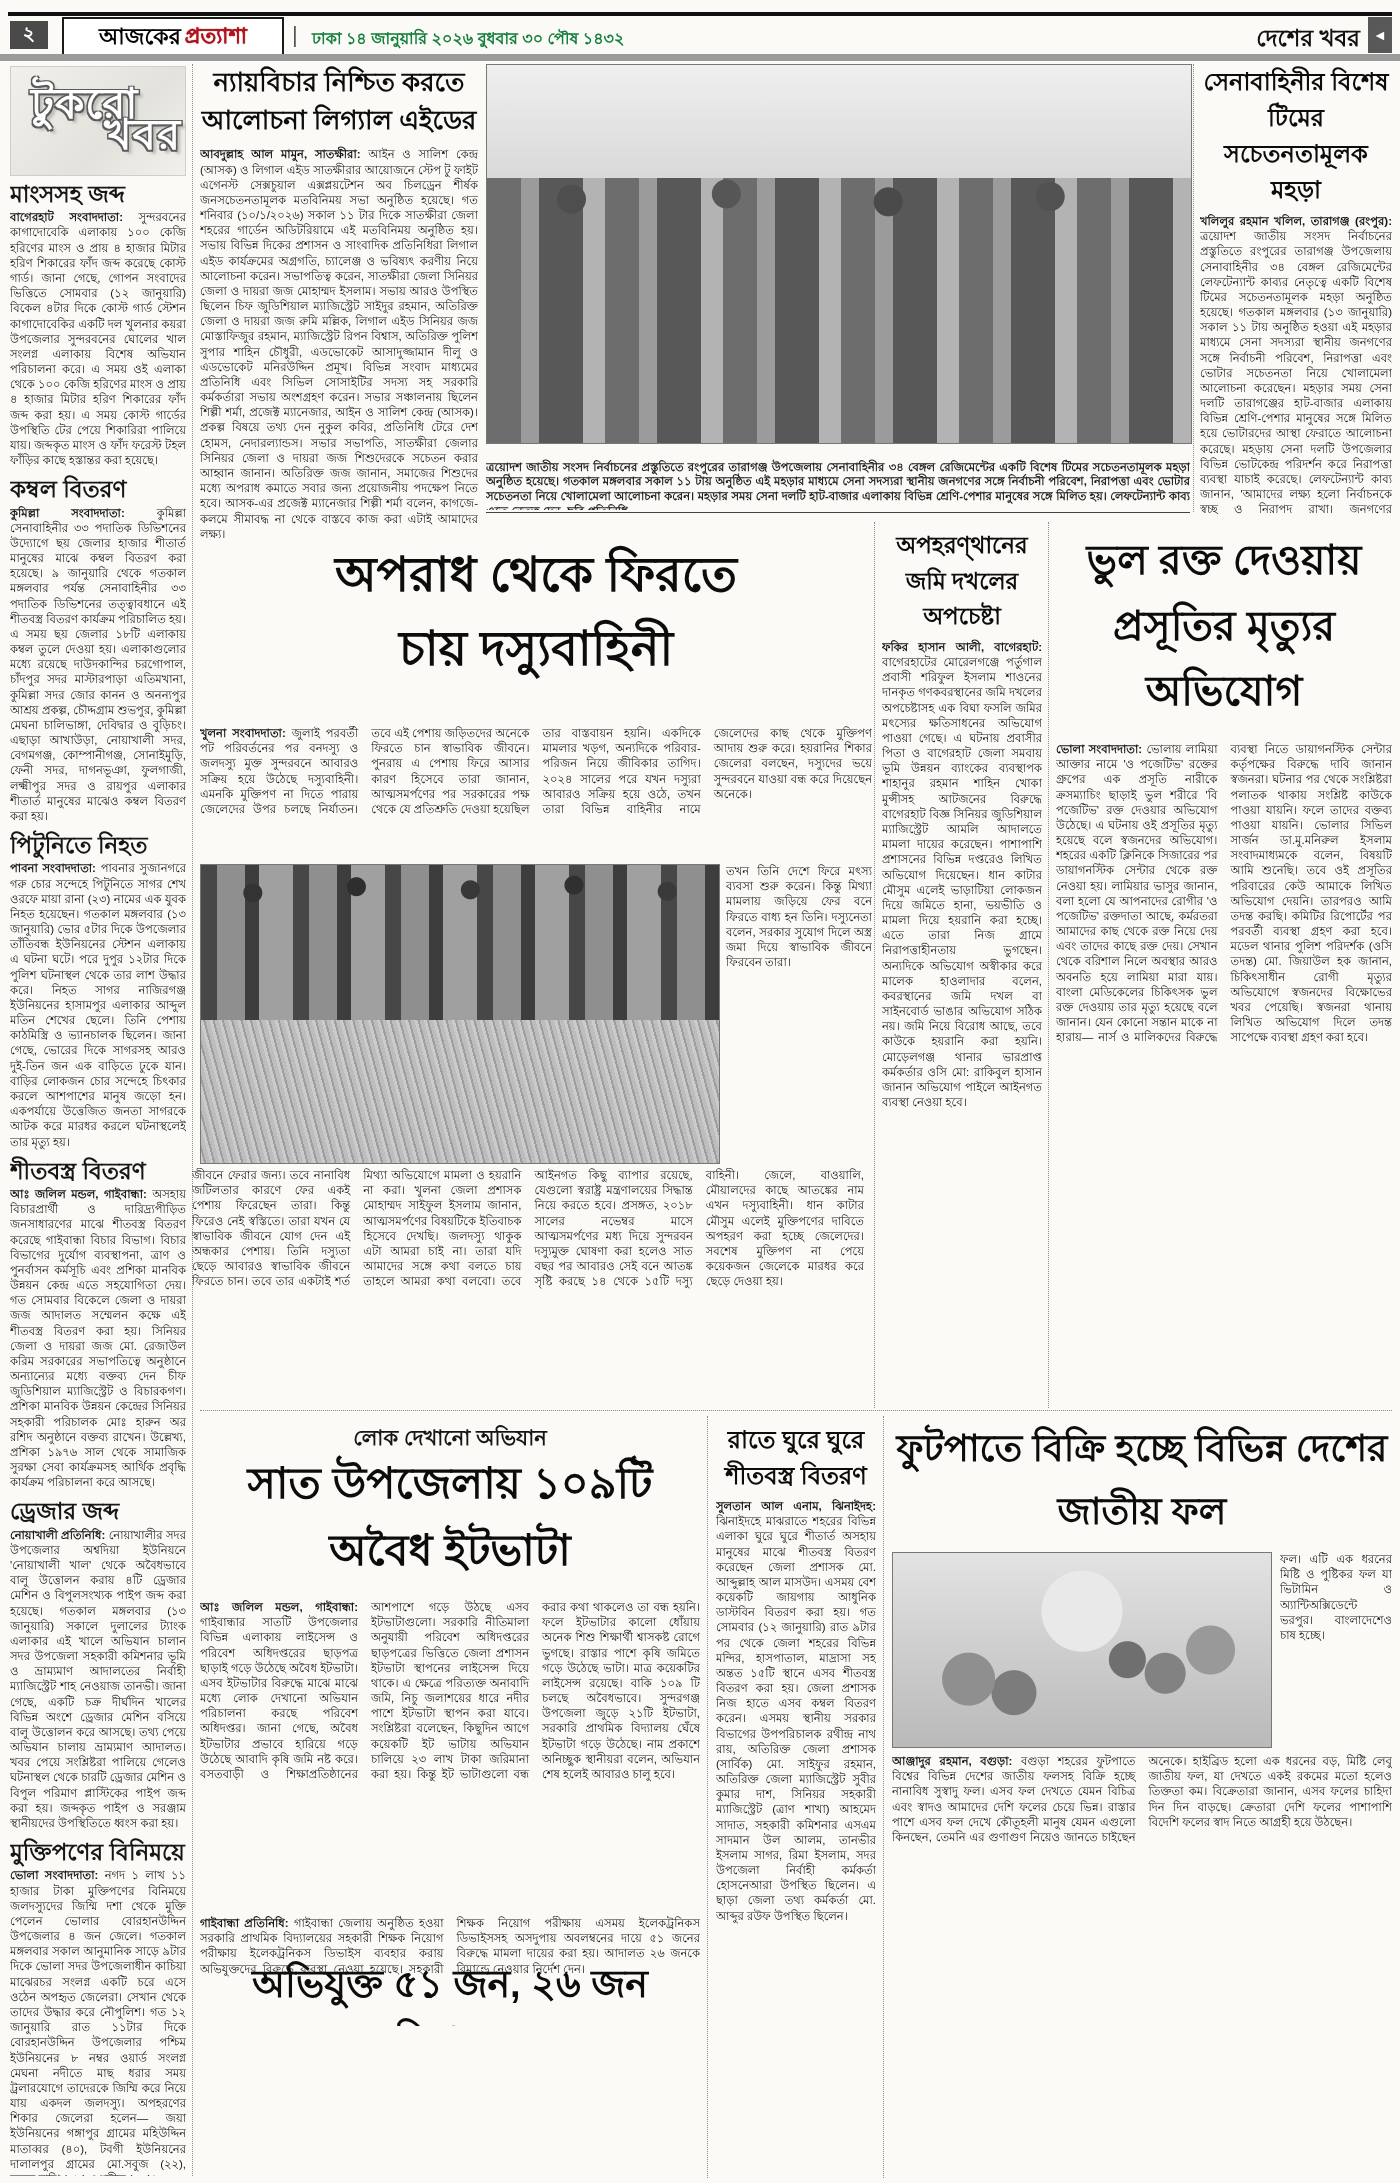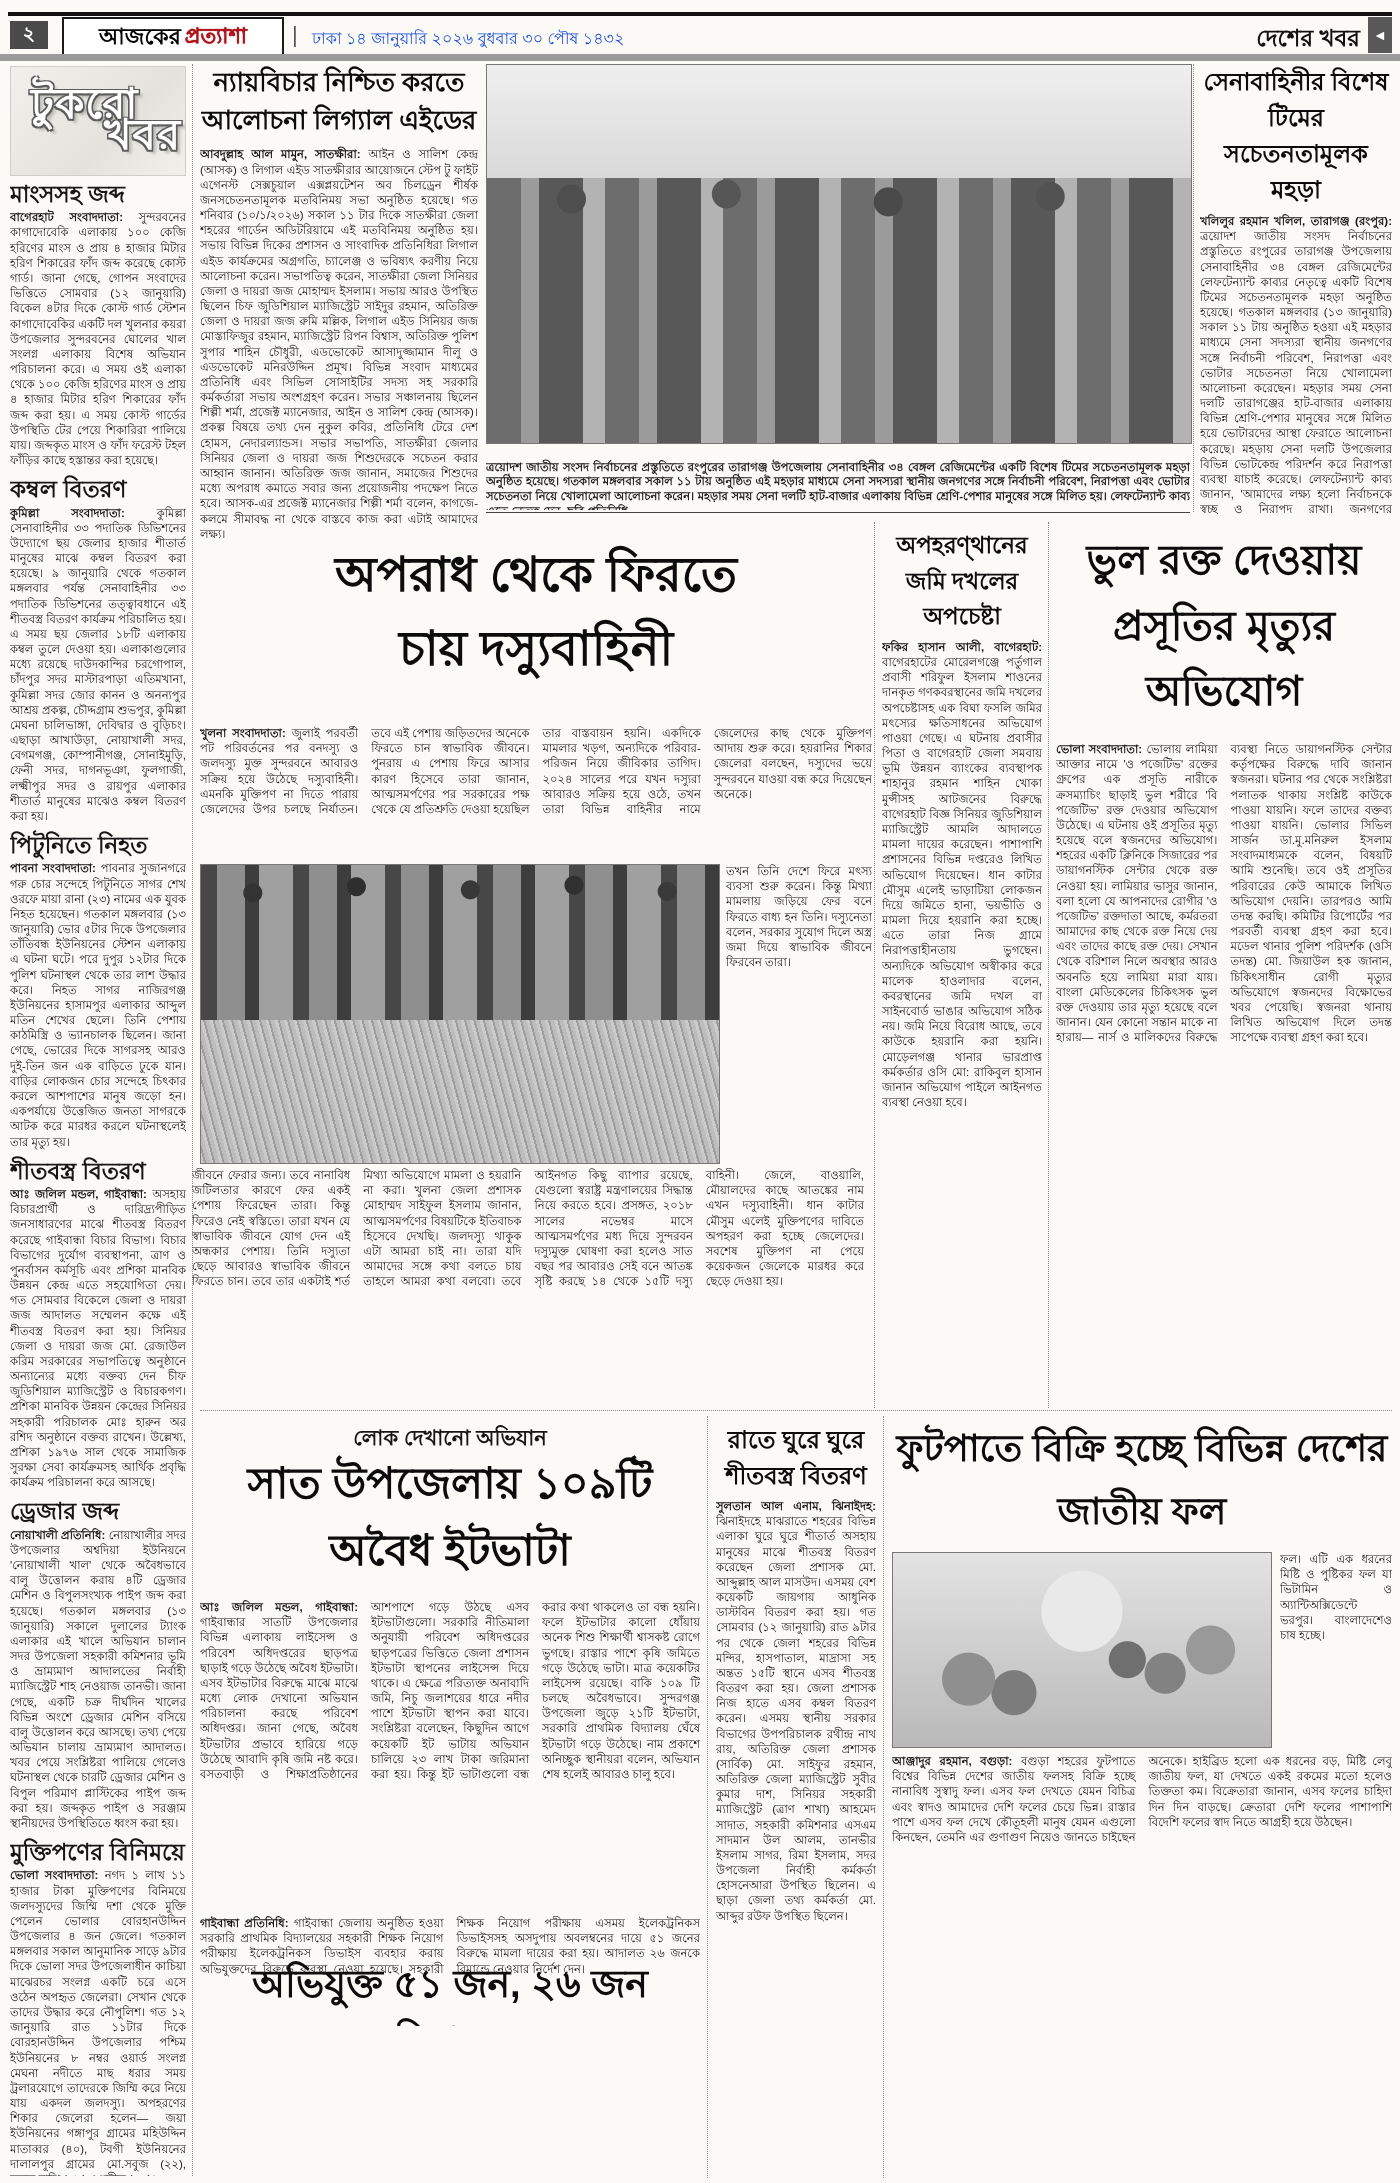--- a/index.html
+++ b/index.html
@@ -8,21 +8,21 @@
   
   .toprule{position:absolute;left:8px;top:12px;width:1384px;height:4px;background:#111;}
   .grayrule{position:absolute;left:0;top:54px;width:1400px;height:7px;background:#9b9b9b;}
   .pageno{position:absolute;left:10px;top:21px;width:38px;height:28px;background:#4a4a4a;color:#fff;
           font-weight:bold;font-size:19px;display:flex;align-items:center;justify-content:center;}
   .logobox{position:absolute;left:62px;top:17px;width:218px;height:36px;border:2px solid #1a1a1a;background:#fff;
            display:flex;align-items:center;justify-content:center;gap:4px;white-space:nowrap;}
   .logo-a{font-weight:bold;font-size:22px;color:#000;}
   .logo-b{font-weight:bold;font-size:21px;color:#b5121b;text-shadow:0 0 1px #7a0c12;}
   .hsep{position:absolute;left:292px;top:22px;font-size:22px;color:#555;}
-  .dateline{position:absolute;left:312px;top:26px;font-size:16px;font-weight:normal;color:#1d4ed8;}
+  .dateline{position:absolute;left:312px;top:26px;font-size:16px;font-weight:bold;color:#15803d;}
   .section{position:absolute;right:40px;top:20px;font-size:23px;font-weight:bold;color:#111;}
   .secarrow{position:absolute;right:8px;top:17px;width:24px;height:36px;background:#585858;color:#fff;
             font-size:14px;display:flex;align-items:center;justify-content:center;}
   
   .body{font-size:11.5px;line-height:1.32;text-align:justify;margin:0;}
   .byl{font-weight:bold;}
   .abs{position:absolute;overflow:hidden;}
   .hl{font-weight:bold;text-align:center;color:#0c0c0c;}
   .cols2{column-count:2;column-gap:13px;}
   .cols3{column-count:3;column-gap:13px;}

